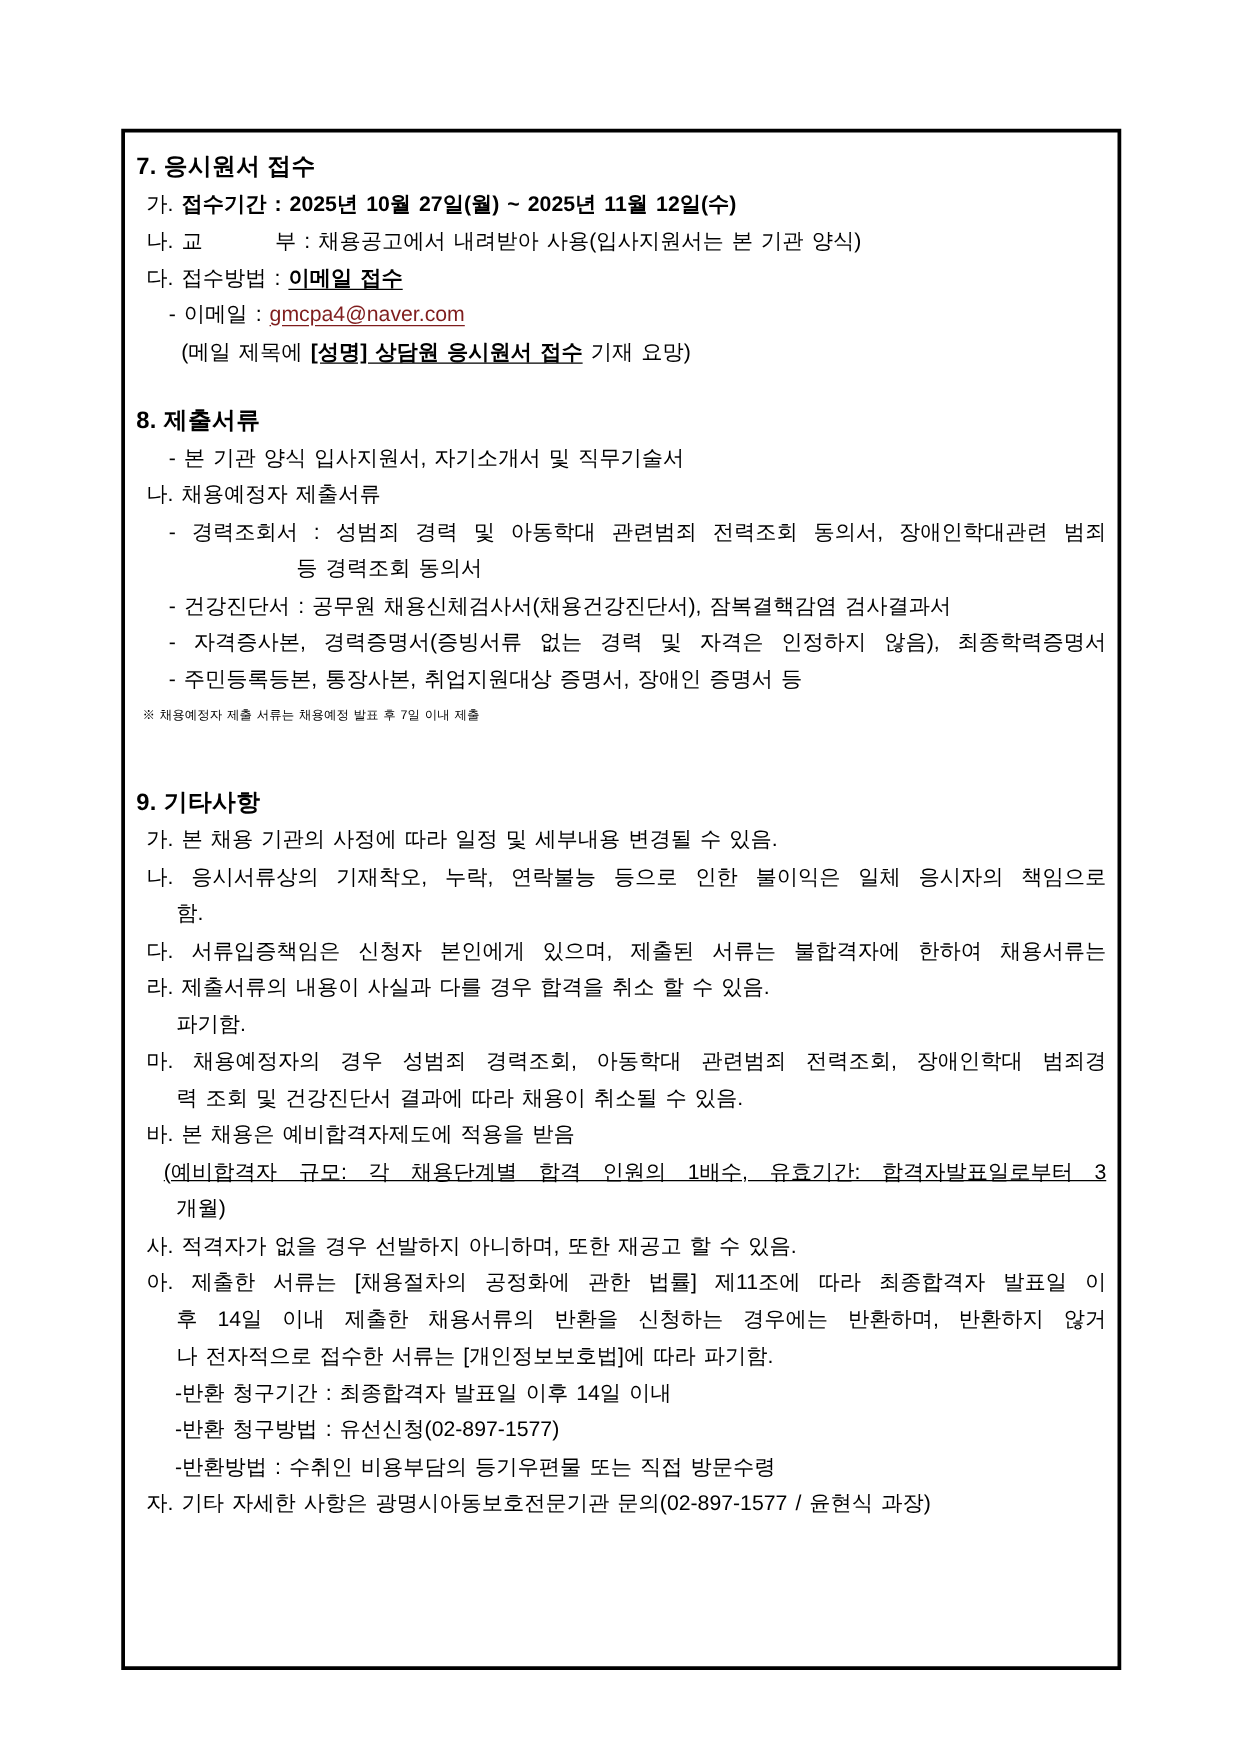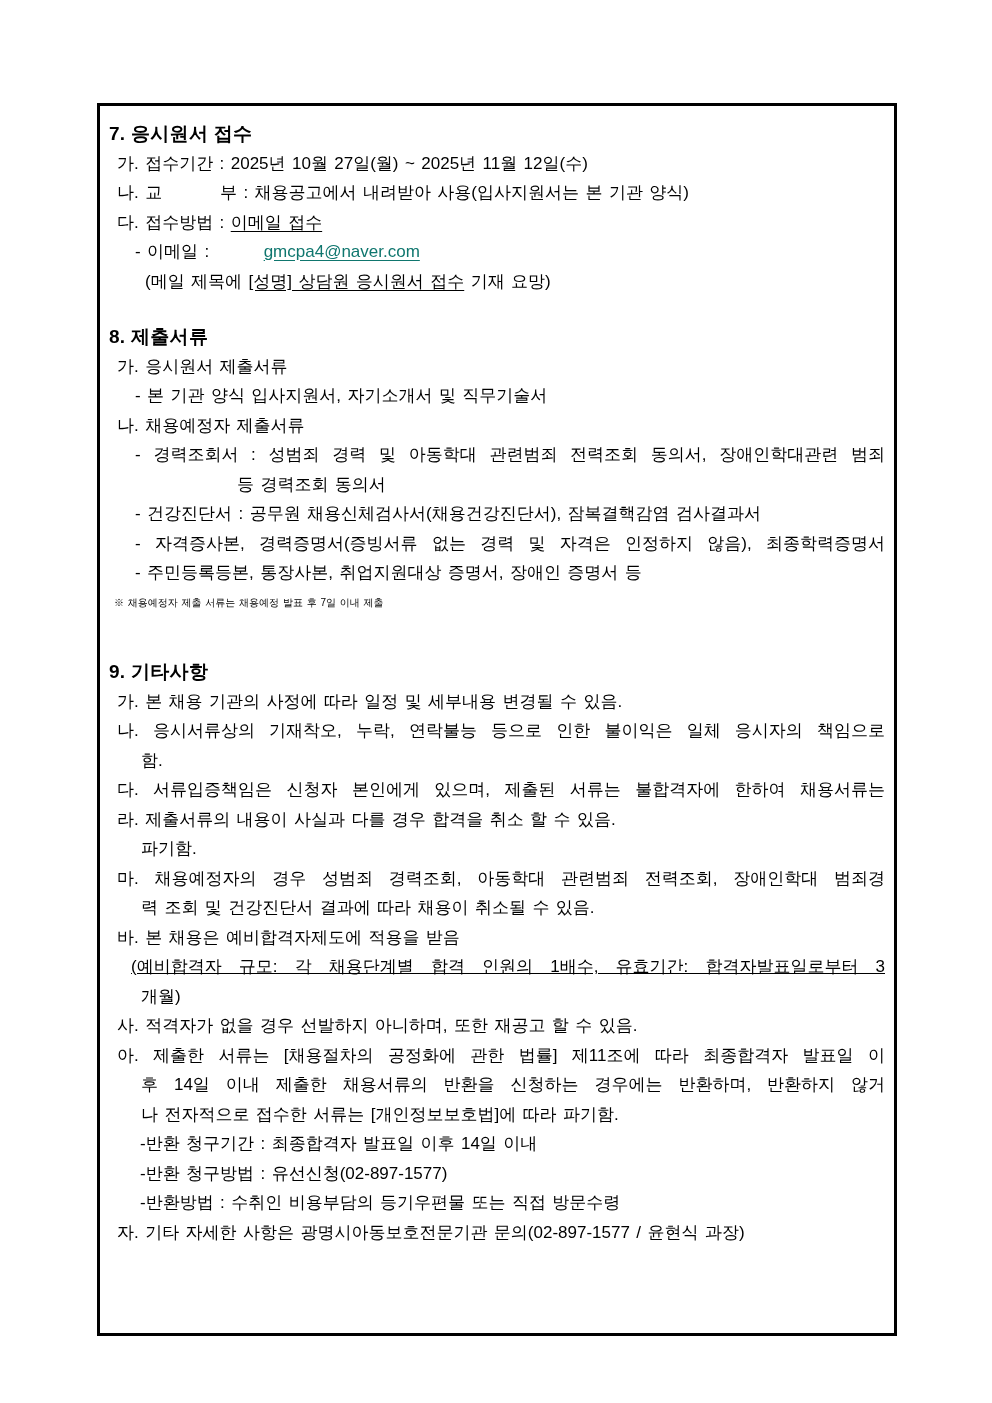--- a/index.html
+++ b/index.html
@@ -47,44 +47,42 @@
   .ind-l2p  { padding-left: 22px; text-decoration: underline; }
   .ind-l3   { padding-left: 36px; }
   .ind-hang { padding-left: 32px; }
   .ind-dash { padding-left: 31px; }
   .ind-deep { padding-left: 128px; }
   .ind-note { padding-left: 5px; font-size: 10px; }
   .just {
     text-align: justify;
     text-align-last: justify;
   }
-  .b { font-weight: normal; }
+  .b { font-weight: bold; }
   .u { text-decoration: underline; text-underline-offset: 3px; }
   .email-link {
-    color: #0f766e;
+    color: #7f1d1d;
     text-underline-offset: 3px;
     cursor: pointer;
-    margin-left: 48px;
   }
 </style>
 </head>
 <body>
 
 <div class="doc-frame">
     <div class="section">
       <div class="sec-heading">7. 응시원서 접수</div>
       <div class="line ind-l1"><span class="">가. </span><span class="b ">접수기간 : 2025년 10월 27일(월) ~ 2025년 11월 12일(수)</span></div>
       <div class="line ind-l1"><span class="">나. 교         부 : 채용공고에서 내려받아 사용(입사지원서는 본 기관 양식)</span></div>
       <div class="line ind-l1"><span class="">다. 접수방법 : </span><span class="b u">이메일 접수</span></div>
       <div class="line ind-l2"><span class="">- 이메일 : </span><a class="email-link" href="#">gmcpa4@naver.com</a></div>
       <div class="line ind-l3"><span class="">(메일 제목에 </span><span class="b u">[성명] 상담원 응시원서 접수</span><span class=""> 기재 요망)</span></div>
     </div>
     <div class="section">
       <div class="sec-heading">8. 제출서류</div>
-      <div class="line ind-l1"><span class="">가. 응시원서 제출서류</span></div>
       <div class="line ind-l2"><span class="">- 본 기관 양식 입사지원서, 자기소개서 및 직무기술서</span></div>
       <div class="line ind-l1"><span class="">나. 채용예정자 제출서류</span></div>
       <div class="line ind-l2 just"><span class="">- 경력조회서 : 성범죄 경력 및 아동학대 관련범죄 전력조회 동의서, 장애인학대관련 범죄</span></div>
       <div class="line ind-deep"><span class="">등 경력조회 동의서</span></div>
       <div class="line ind-l2"><span class="">- 건강진단서 : 공무원 채용신체검사서(채용건강진단서), 잠복결핵감염 검사결과서</span></div>
       <div class="line ind-l2 just"><span class="">- 자격증사본, 경력증명서(증빙서류 없는 경력 및 자격은 인정하지 않음), 최종학력증명서</span></div>
       <div class="line ind-l2"><span class="">- 주민등록등본, 통장사본, 취업지원대상 증명서, 장애인 증명서 등</span></div>
       <div class="line ind-note"><span class="">※ 채용예정자 제출 서류는 채용예정 발표 후 7일 이내 제출</span></div>
     </div>
     <div class="section extra-gap">

